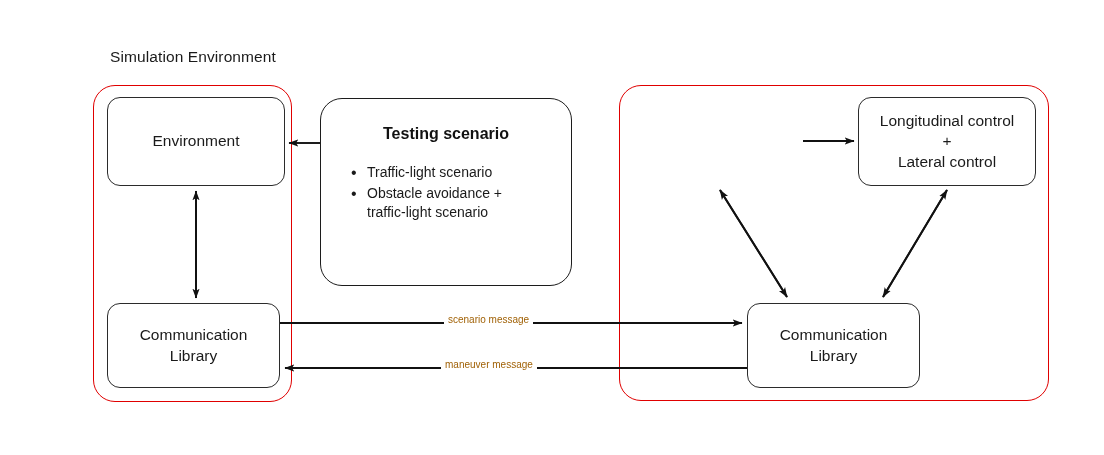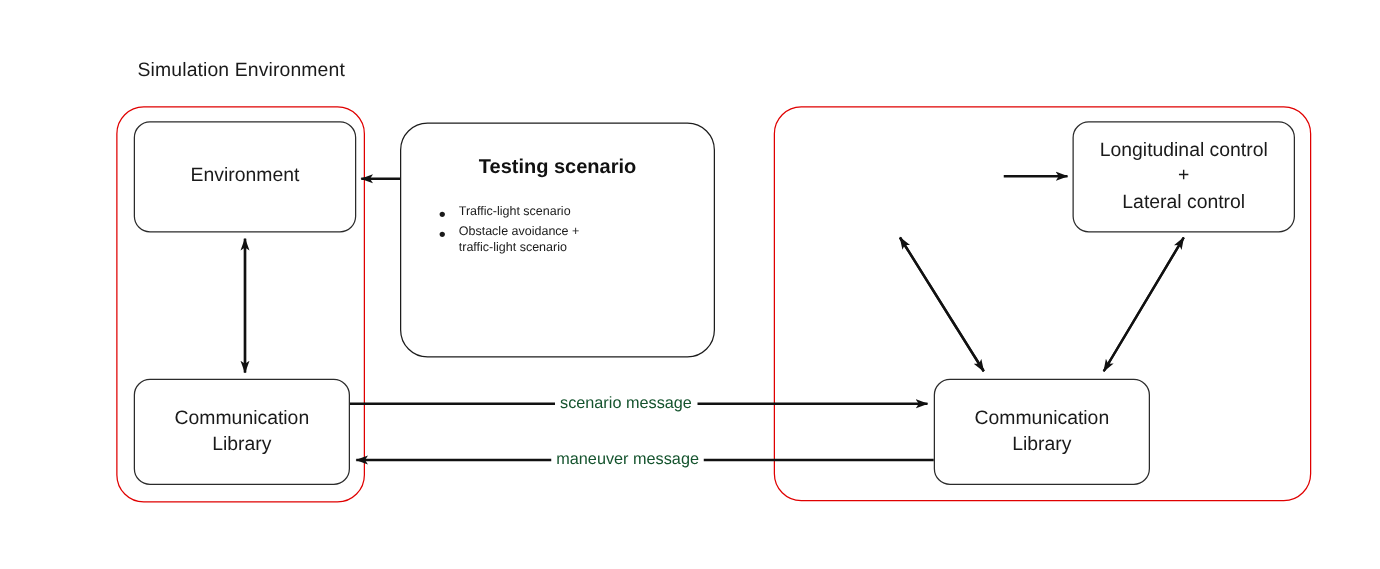--- a/index.html
+++ b/index.html
@@ -63,42 +63,42 @@
     font-weight: bold;
     font-size: 16px;
     text-align: center;
     margin-top: 26px;
     color: #111;
   }
   .scenario-list {
     margin: 20px 0 0 0;
     padding: 0 0 0 30px;
     list-style: none;
-    font-size: 10px;
+    font-size: 14px;
     line-height: 1.37;
   }
   .scenario-list li {
     position: relative;
     padding-left: 16px;
     margin-bottom: 2px;
   }
   .scenario-list li::before {
     content: "•";
     position: absolute;
     left: 0; top: -1px;
     font-size: 16px;
   }
   .edge-label {
     position: absolute;
-    font-size: 13px;
+    font-size: 10px;
     background: #ffffff;
     padding: 0 4px;
     white-space: nowrap;
     z-index: 4;
-    color: #14532d;
+    color: #a16207;
   }
   svg#wires {
     position: absolute;
     left: 0; top: 0;
     width: 1104px; height: 455px;
     z-index: 2;
     overflow: visible;
   }
   .wire { stroke: #111111; stroke-width: 1.9; fill: none; }
 </style>

